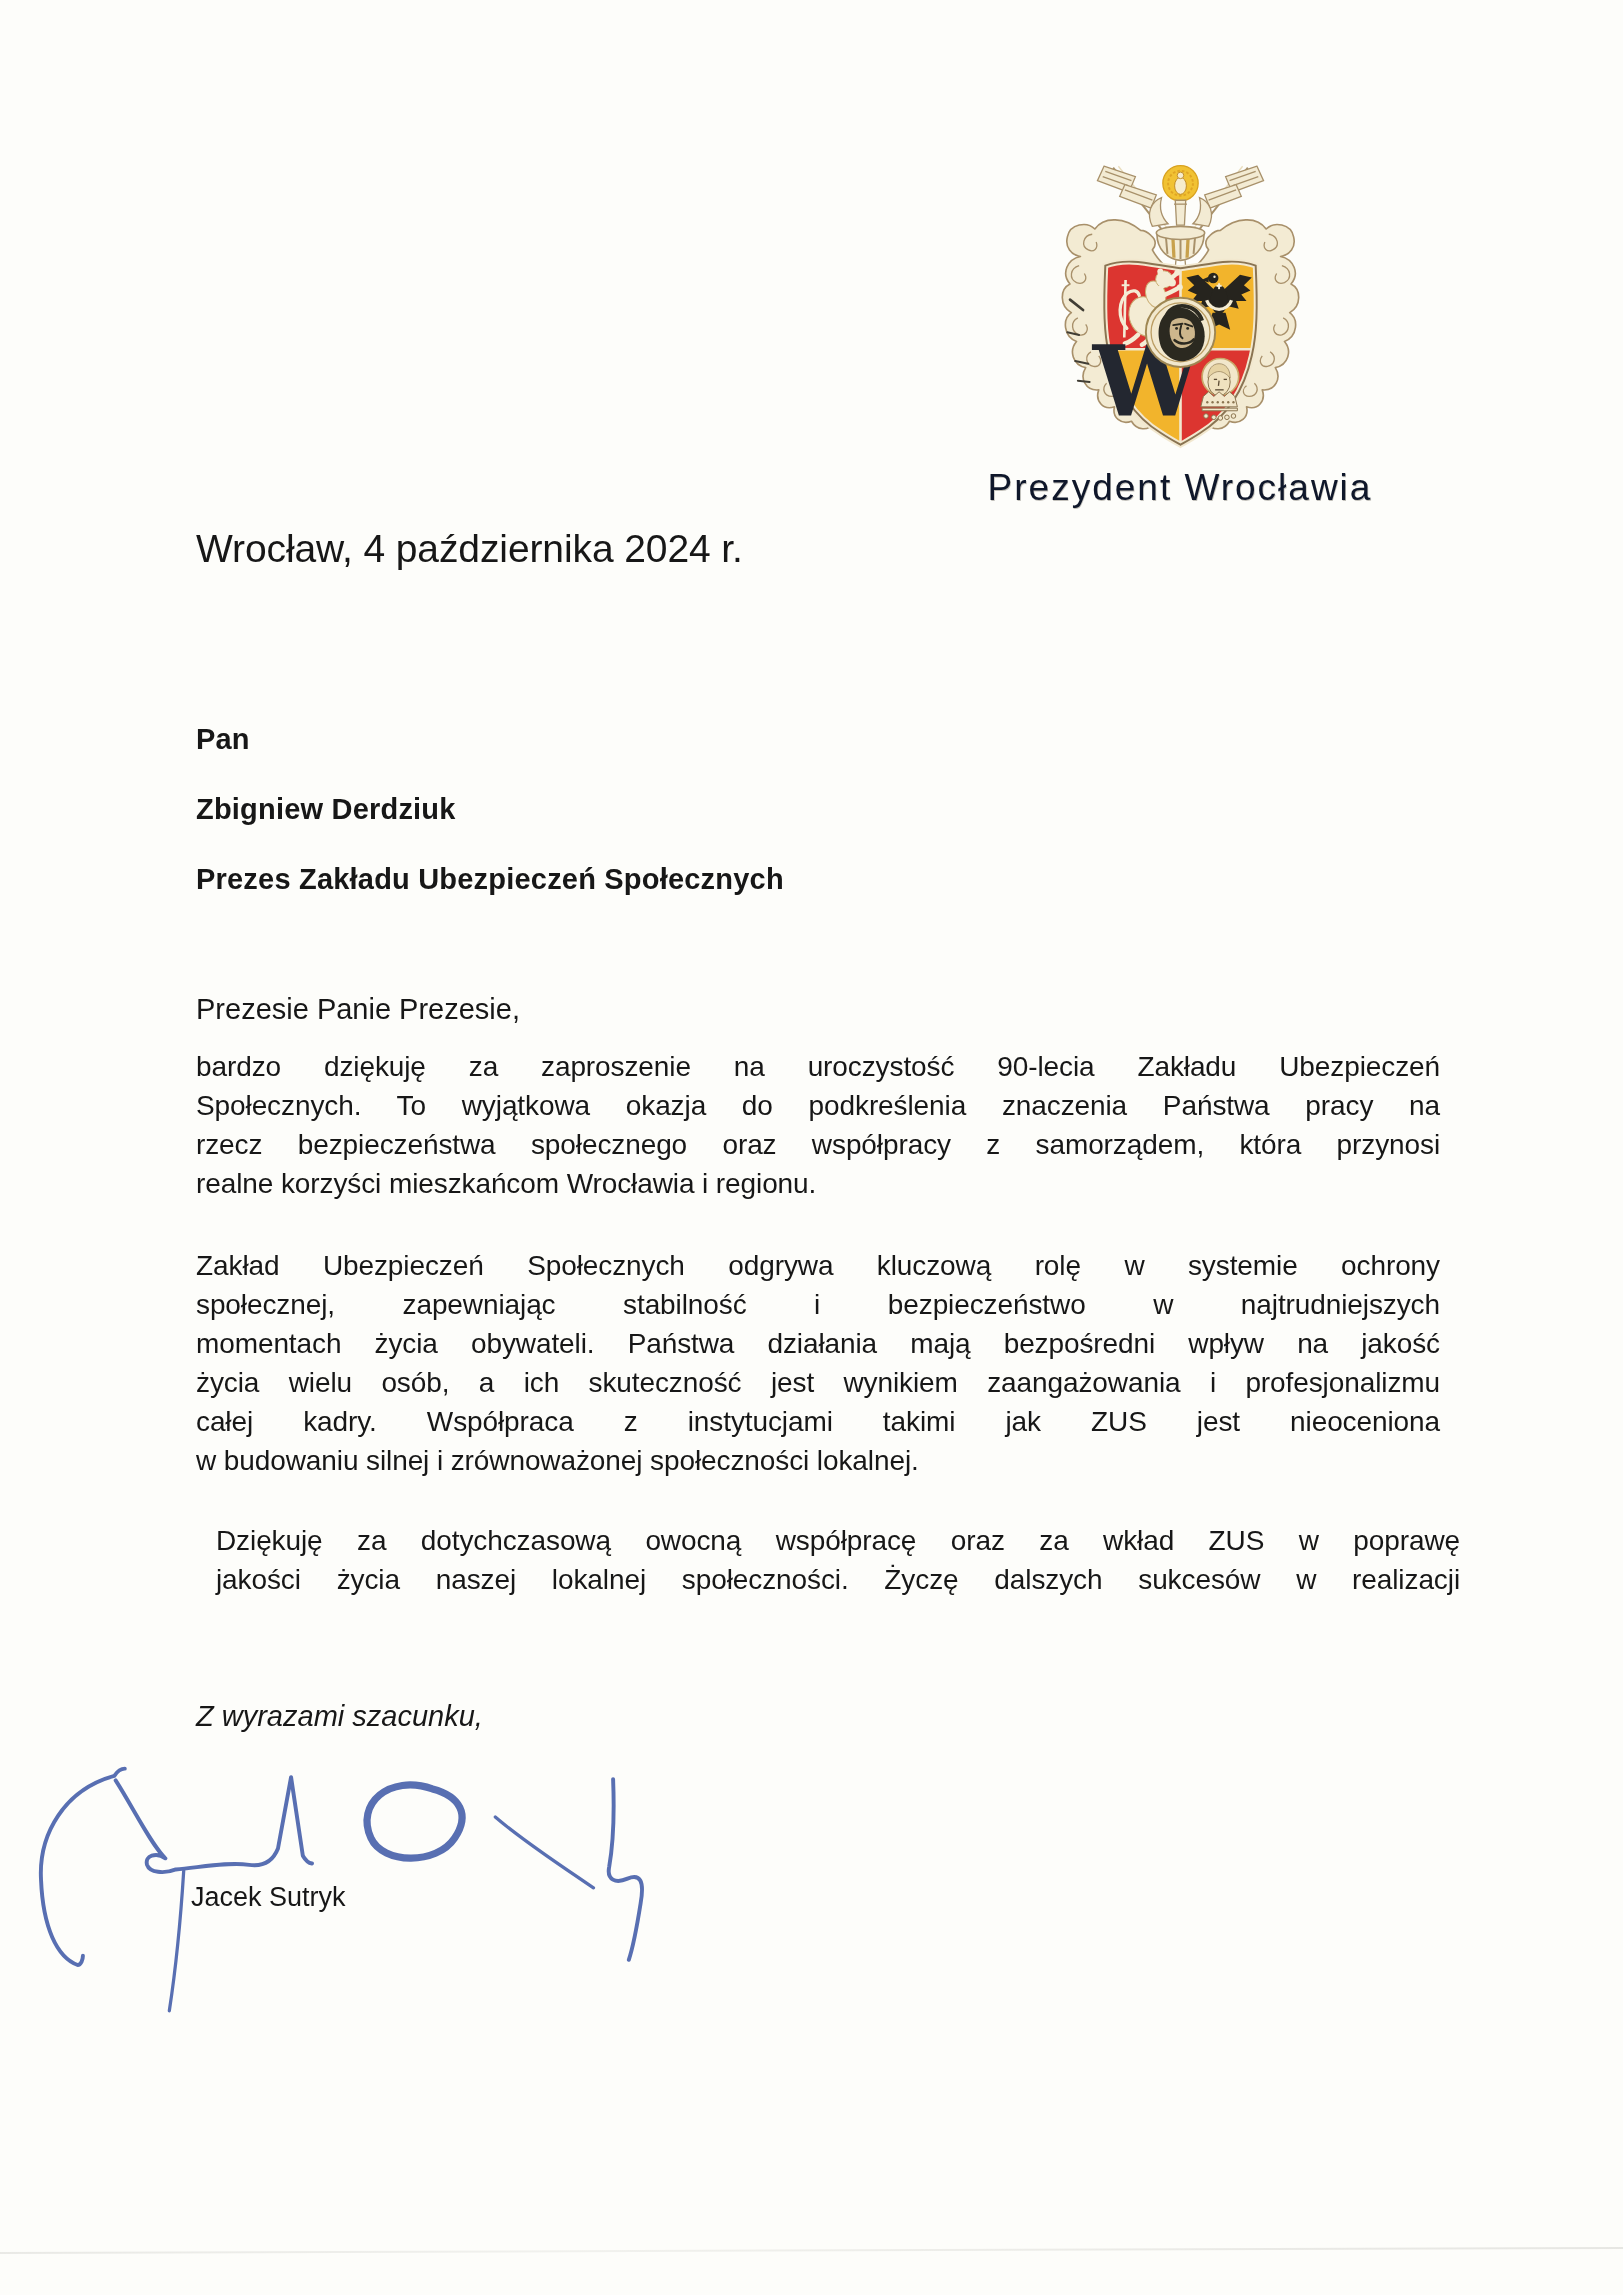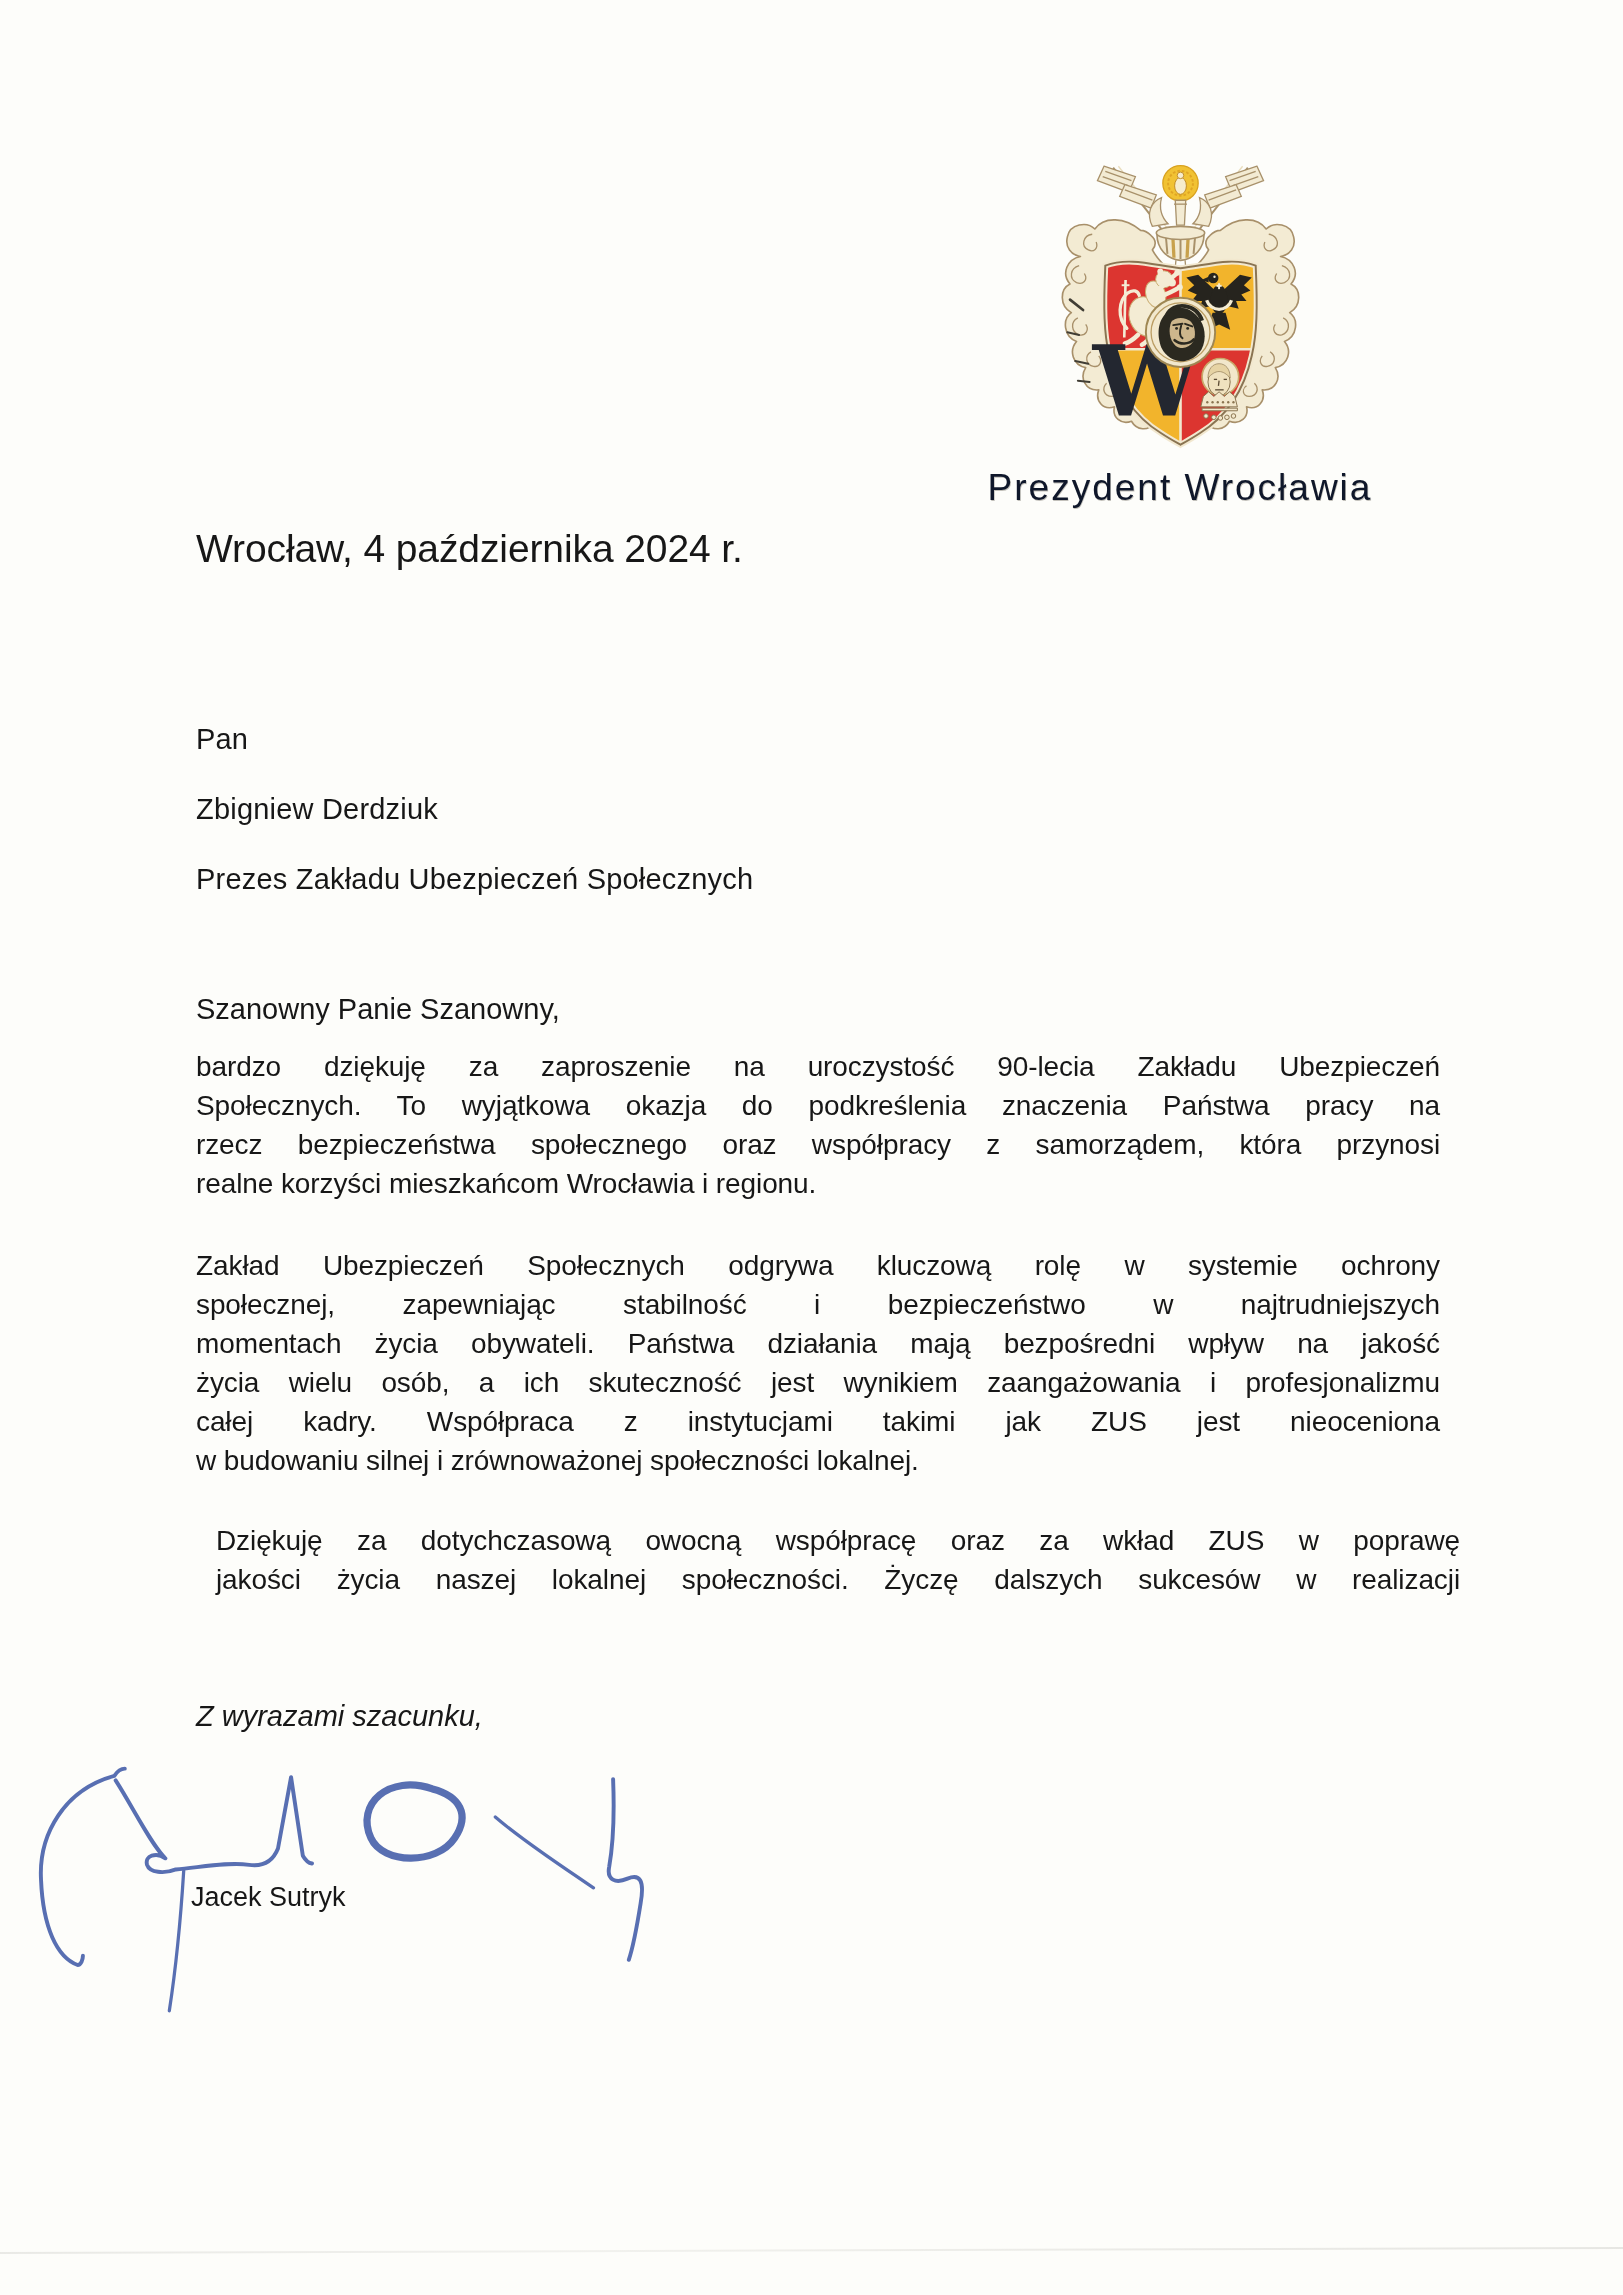--- a/index.html
+++ b/index.html
@@ -23,21 +23,21 @@
     color: #0f172a;
     text-shadow: 0.7px 0.7px 0 rgba(58,52,40,0.30);
   }
 
   
   .dateline { left: 196px; top: 528px; font-size: 39px; line-height: 41px; letter-spacing: -0.1px; }
 
   
   .recipient { left: 196px; top: 723px; }
   .recipient .r-line {
-    font-size: 29px; font-weight: 400;
+    font-size: 29px; font-weight: 700;
     line-height: 33px; margin-bottom: 37px;
     letter-spacing: 0.2px;
   }
 
   
   .salutation { left: 196px; top: 990px; font-size: 29px; line-height: 39px; }
   .para { left: 196px; width: 1244px; font-size: 28px; line-height: 39px; letter-spacing: -0.1px; }
   .p1 { top: 1047px; } .p2 { top: 1246px; } .p3 { top: 1521px; margin-left: 20px; }
   .para .line { text-align: justify; text-align-last: justify; }
   .para .line.last { text-align-last: left; }
@@ -271,21 +271,21 @@
   <div class="abs office-title">Prezydent Wrocławia</div>
 
   <div class="abs dateline">Wrocław, 4 października 2024 r.</div>
 
   <section class="abs recipient">
     <div class="r-line">Pan</div>
     <div class="r-line">Zbigniew Derdziuk</div>
     <div class="r-line">Prezes Zakładu Ubezpieczeń Społecznych</div>
   </section>
 
-  <div class="abs salutation">Szanowny Panie Szanowny,</div>
+  <div class="abs salutation">Prezesie Panie Prezesie,</div>
 
   <section class="abs para p1">
     <div class="line">bardzo dziękuję za zaproszenie na uroczystość 90-lecia Zakładu Ubezpieczeń</div>
     <div class="line">Społecznych. To wyjątkowa okazja do podkreślenia znaczenia Państwa pracy na</div>
     <div class="line">rzecz bezpieczeństwa społecznego oraz współpracy z samorządem, która przynosi</div>
     <div class="line last">realne korzyści mieszkańcom Wrocławia i regionu.</div>
   </section>
 
   <section class="abs para p2">
     <div class="line">Zakład Ubezpieczeń Społecznych odgrywa kluczową rolę w systemie ochrony</div>

